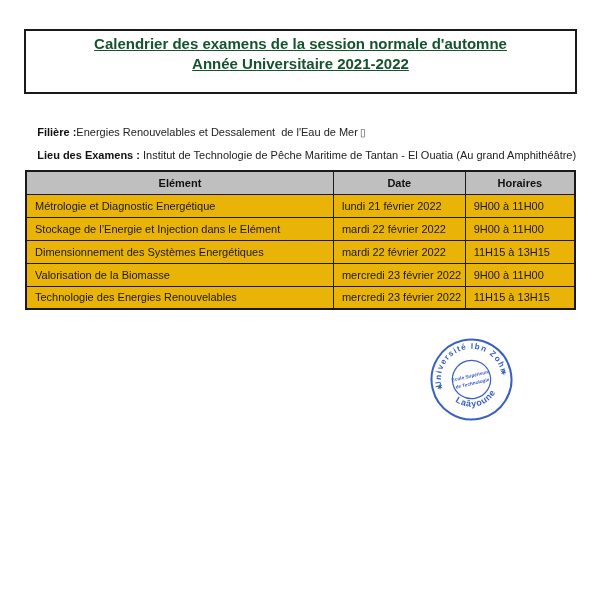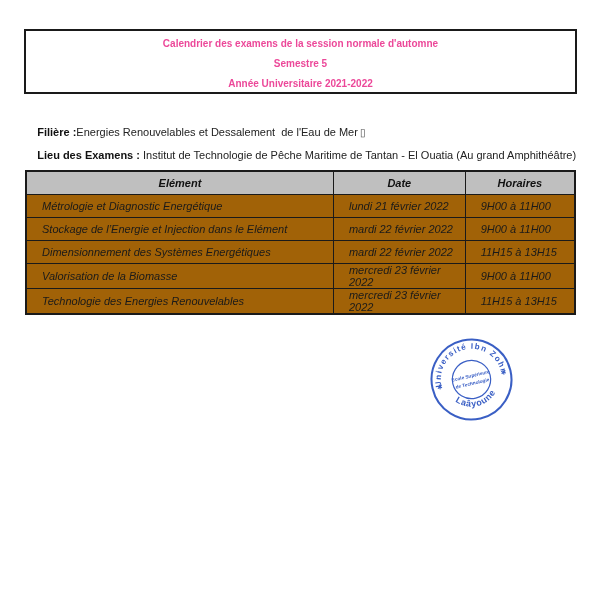--- a/index.html
+++ b/index.html
@@ -16,23 +16,24 @@
   .title-box {
     position: absolute;
     left: 24px; top: 29px;
     width: 553px; height: 65px;
     border: 2px solid #1a1a1a;
     text-align: center;
     padding-top: 3px;
   }
   .title-box .t-line {
     font-weight: bold;
-    font-size: 10px;
+    font-size: 15px;
     line-height: 20px;
-    color: #ec4899;
+    color: #14532d;
+    text-decoration: underline;
   }
 
   
   .meta-line {
     position: absolute;
     left: 25px;
     font-size: 11px;
     color: #222;
     white-space: pre-wrap;
   }
@@ -51,35 +52,34 @@
   table.exam {
     position: absolute;
     left: 25px; top: 170px;
     width: 551px;
     border-collapse: collapse;
     font-size: 11px;
     color: #1a1a1a;
   }
   table.exam, table.exam td, table.exam th {
     border: 1px solid #1a1a1a;
-    font-style: italic;
   }
   table.exam { border: 2px solid #1a1a1a; }
   table.exam th {
     background: #bfbfbf;
     font-weight: bold;
     height: 23px;
     text-align: center;
     color: #111;
   }
   table.exam td {
     height: 23px;
-    padding-left: 15px;
+    padding-left: 8px;
     font-weight: normal;
-    background: #a16207;
+    background: #eab308;
   }
   .col-elem { width: 56%; }
   .col-date { width: 24%; }
   .col-hor  { width: 20%; }
 
   
   .stamp {
     position: absolute;
     left: 429px; top: 337px;
     width: 85px; height: 85px;
@@ -87,21 +87,20 @@
   }
   .stamp svg { width: 100%; height: 100%; }
 </style>
 </head>
 <body>
 
 <div class="page">
 
   <div class="title-box">
     <div class="t-line">Calendrier des examens de la session normale d'automne</div>
-    <div class="t-line">Semestre 5</div>
     <div class="t-line">Année Universitaire 2021-2022</div>
   </div>
 
   <div class="meta-line" id="filiere-line">
     <span class="lbl">Filière :</span><span>Energies Renouvelables et Dessalement  de l'Eau de Mer</span><span class="tofu">▯</span>
   </div>
   <div class="meta-line" id="lieu-line">
     <span class="lbl">Lieu des Examens :</span><span> Institut de Technologie de Pêche Maritime de Tantan - El Ouatia (Au grand Amphithéâtre)</span>
   </div>
 

